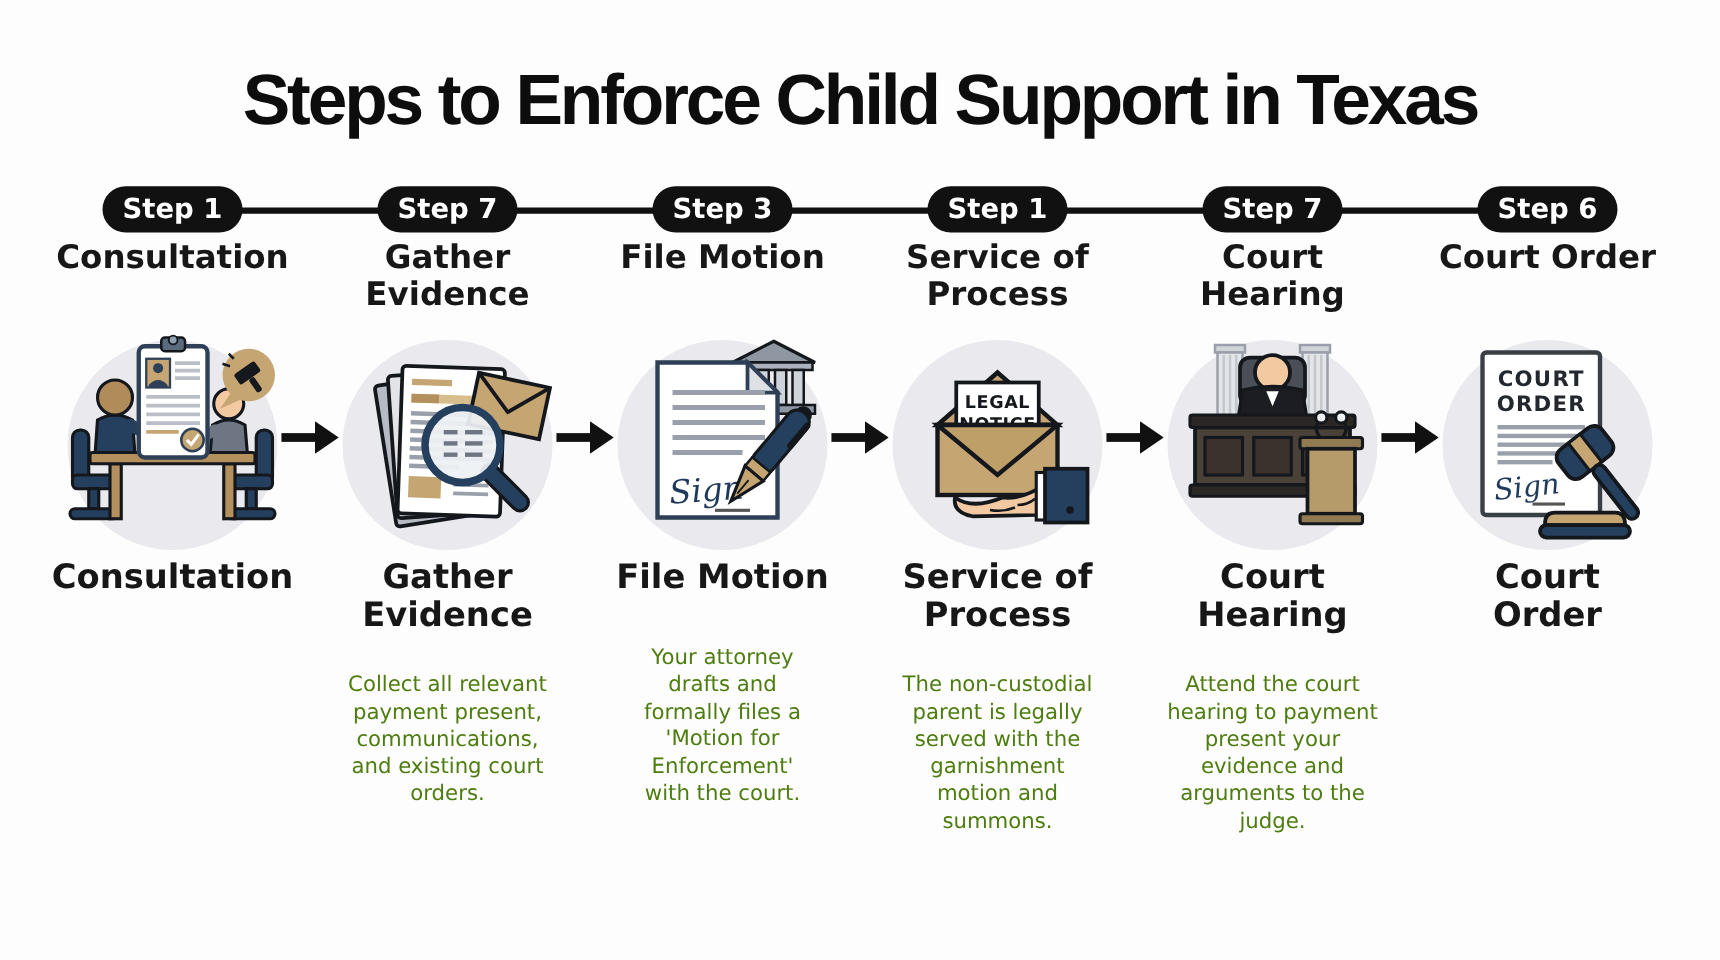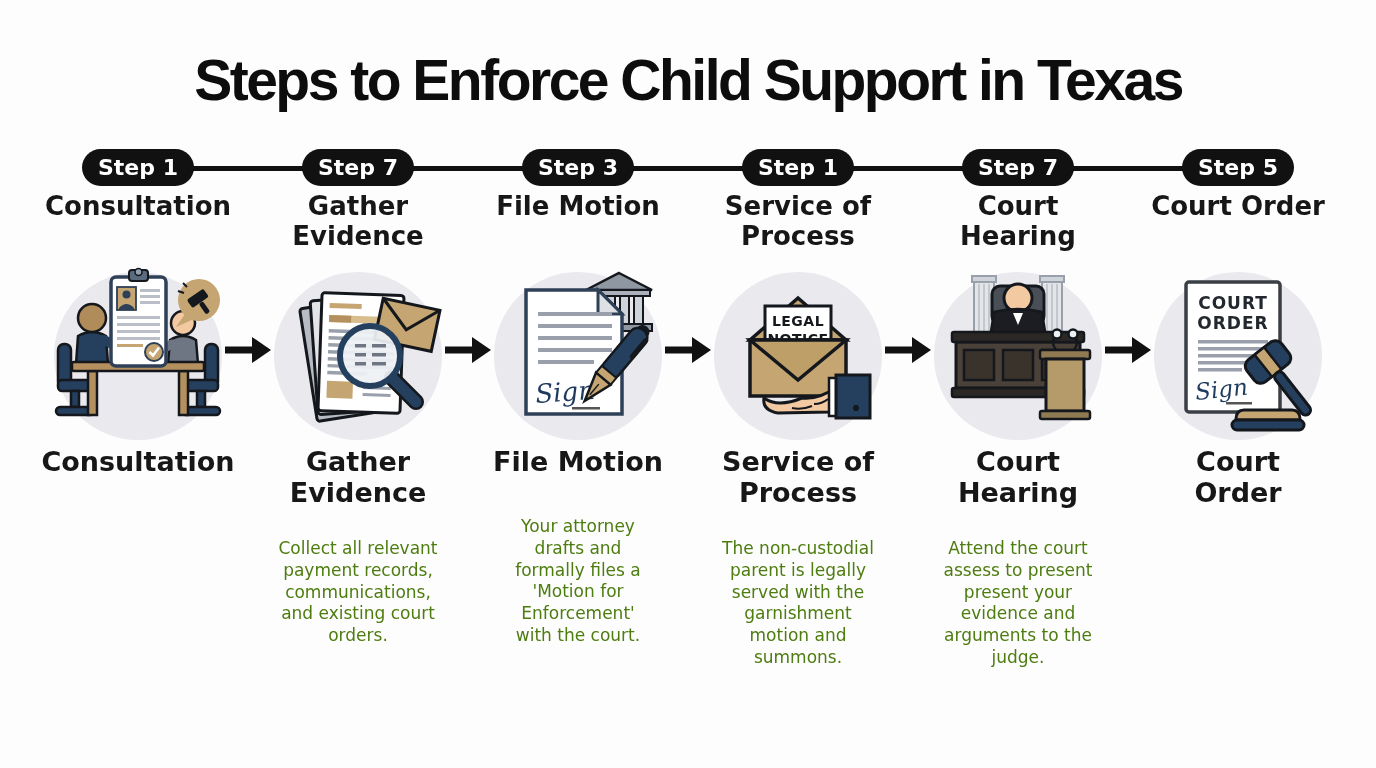--- a/index.html
+++ b/index.html
@@ -151,21 +151,21 @@
             <rect x="104" y="84" width="14" height="3.5" fill="#6e7684"></rect>
           <rect x="87" y="93" width="11" height="3.5" fill="#6e7684"></rect>
             <rect x="104" y="93" width="14" height="3.5" fill="#6e7684"></rect>
           <rect x="87" y="102" width="11" height="3.5" fill="#6e7684"></rect>
             <rect x="104" y="102" width="14" height="3.5" fill="#6e7684"></rect>
         </g>
       </svg>
       <div class="bottom-title pre">Gather
 Evidence</div>
       <div class="description pre">Collect all relevant
-payment records,
+payment present,
 communications,
 and existing court
 orders.</div>
     </div>
 
     <div class="col col-3">
       <div class="badge">Step 3</div>
       <div class="top-title pre">File Motion</div>
       <svg class="illus" viewBox="0 0 180 180">
         <circle cx="90" cy="96" r="84" fill="#e9e9ee"></circle>
@@ -275,29 +275,29 @@
           <path d="M146,90 q6,-8 0,-14" fill="none" stroke="#14171c" stroke-width="2.5"></path>
           <circle cx="145" cy="74" r="4.5" fill="#eef1f4" stroke="#14171c" stroke-width="2.5"></circle>
           <rect x="112" y="90" width="50" height="9" rx="2" fill="#8f7a52" stroke="#14171c" stroke-width="2.5"></rect>
           <rect x="118" y="99" width="38" height="52" fill="#b59a6a" stroke="#14171c" stroke-width="3"></rect>
           <rect x="112" y="151" width="50" height="8" rx="2" fill="#8f7a52" stroke="#14171c" stroke-width="2.5"></rect>
         </g>
       </svg>
       <div class="bottom-title pre">Court
 Hearing</div>
       <div class="description pre">Attend the court
-assess to present
+hearing to payment
 present your
 evidence and
 arguments to the
 judge.</div>
     </div>
 
     <div class="col col-6">
-      <div class="badge">Step 5</div>
+      <div class="badge">Step 6</div>
       <div class="top-title pre">Court Order</div>
       <svg class="illus" viewBox="0 0 180 180">
         <circle cx="90" cy="96" r="84" fill="#e9e9ee"></circle>
         <g>
           <rect x="38" y="22" width="94" height="130" rx="3" fill="#fff" stroke="#3a3f46" stroke-width="3.5"></rect>
           <text class="label" x="85" y="49" font-size="17" text-anchor="middle" letter-spacing="1" fill="#23272e">COURT</text>
           <text class="label" x="85" y="69" font-size="17" text-anchor="middle" letter-spacing="1" fill="#23272e">ORDER</text>
           <rect x="50" y="80" width="70" height="3.5" fill="#9aa0ab"></rect>
             <rect x="50" y="87" width="70" height="3.5" fill="#9aa0ab"></rect>
           <rect x="50" y="94" width="56" height="3.5" fill="#9aa0ab"></rect>

